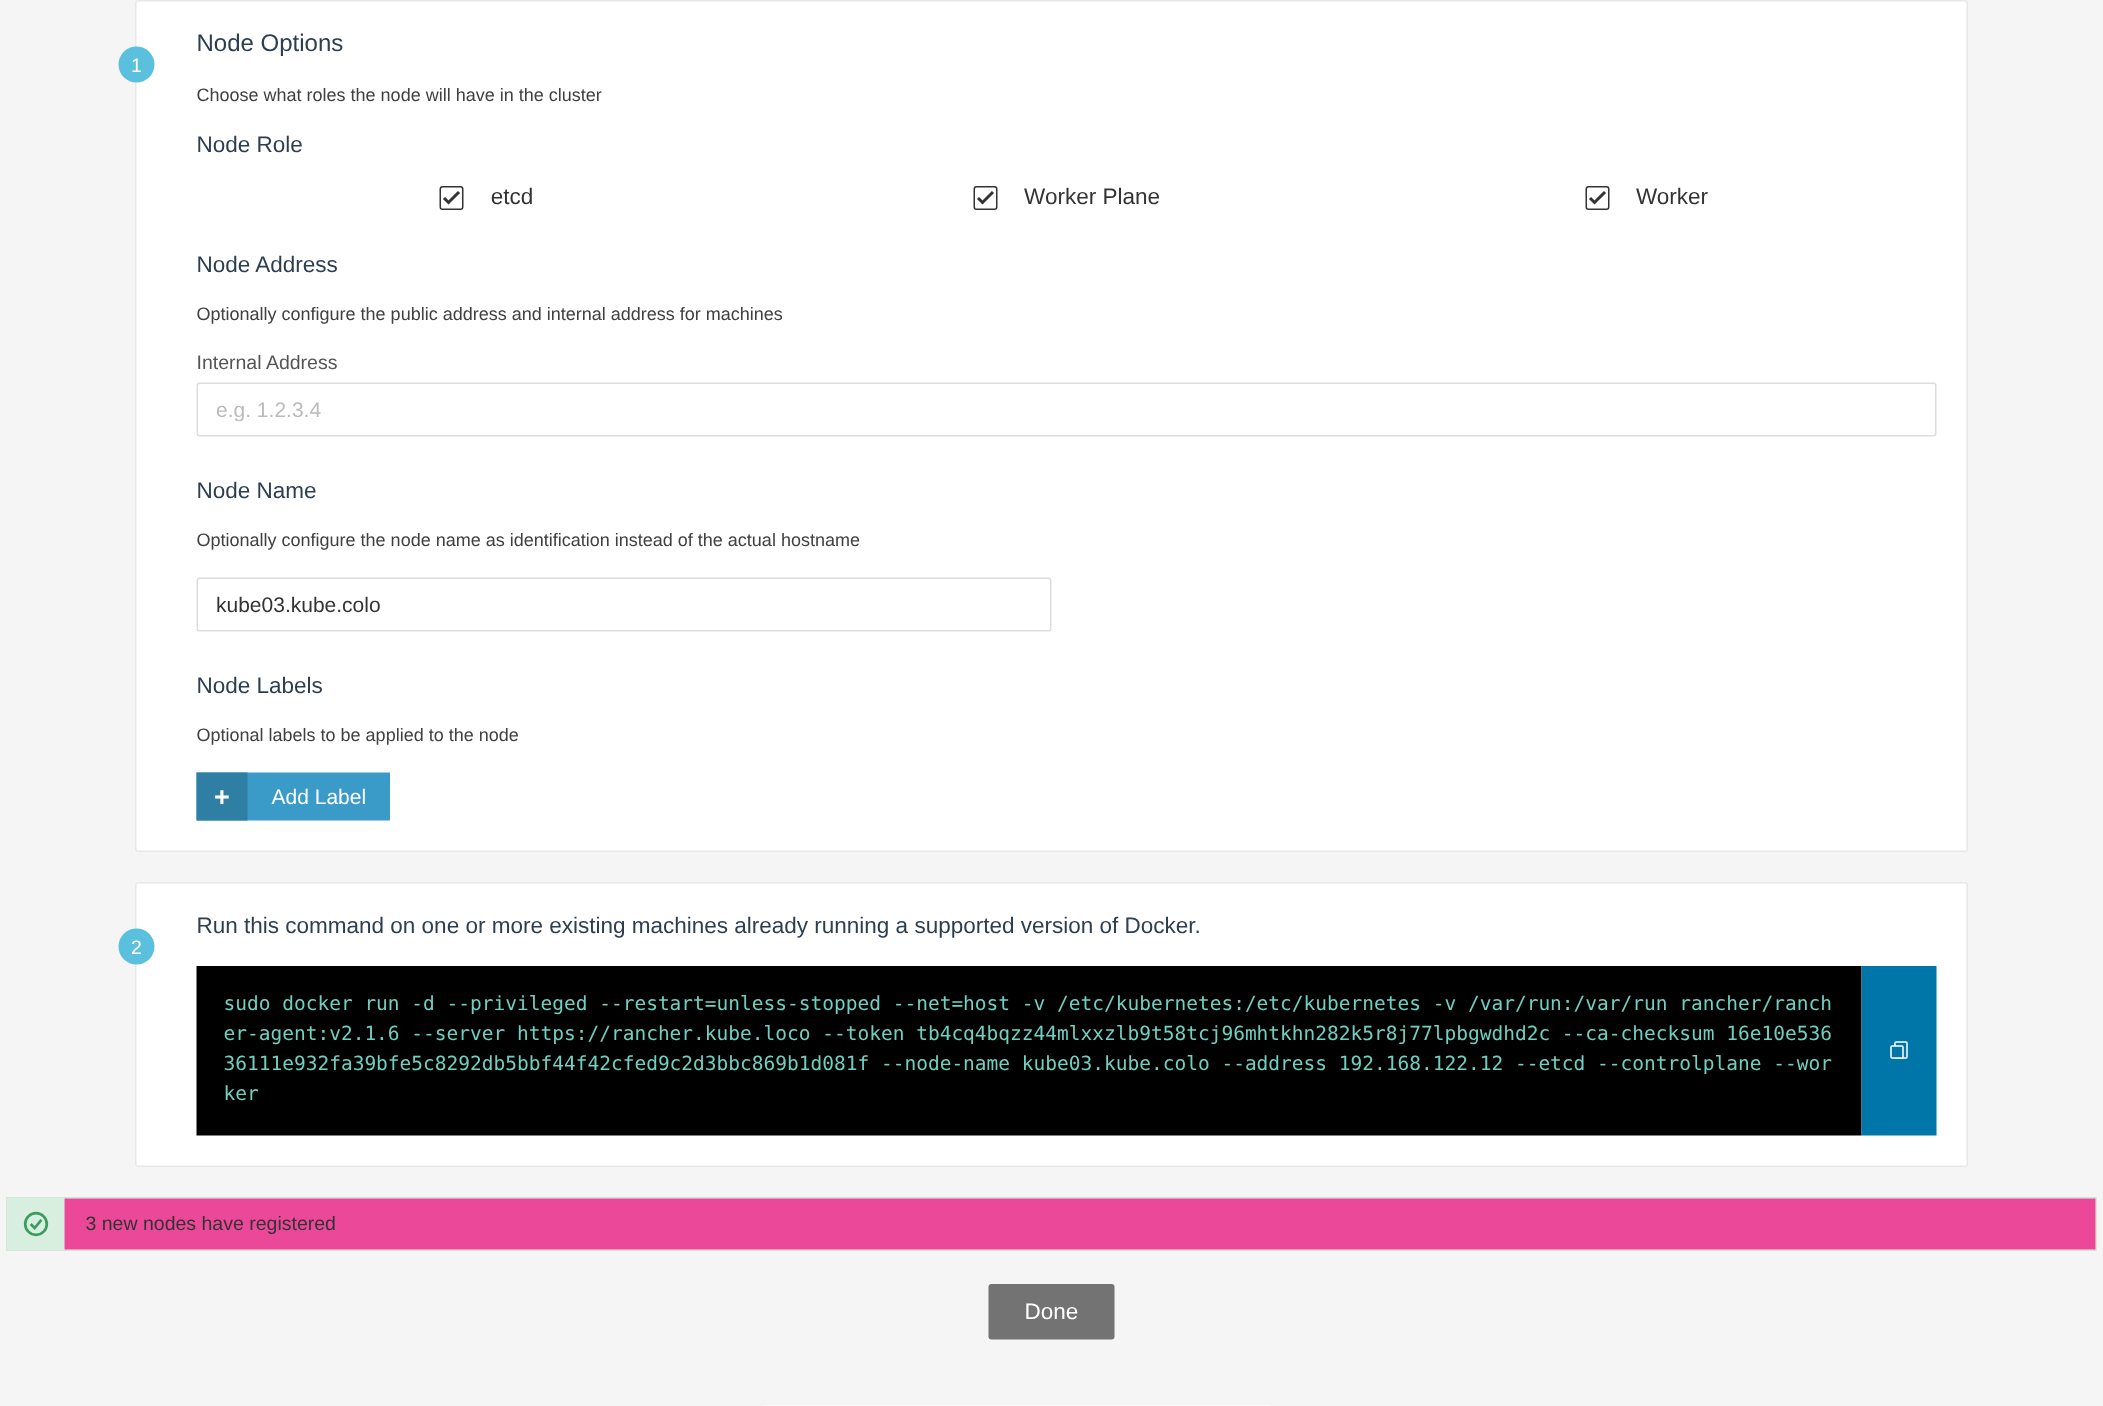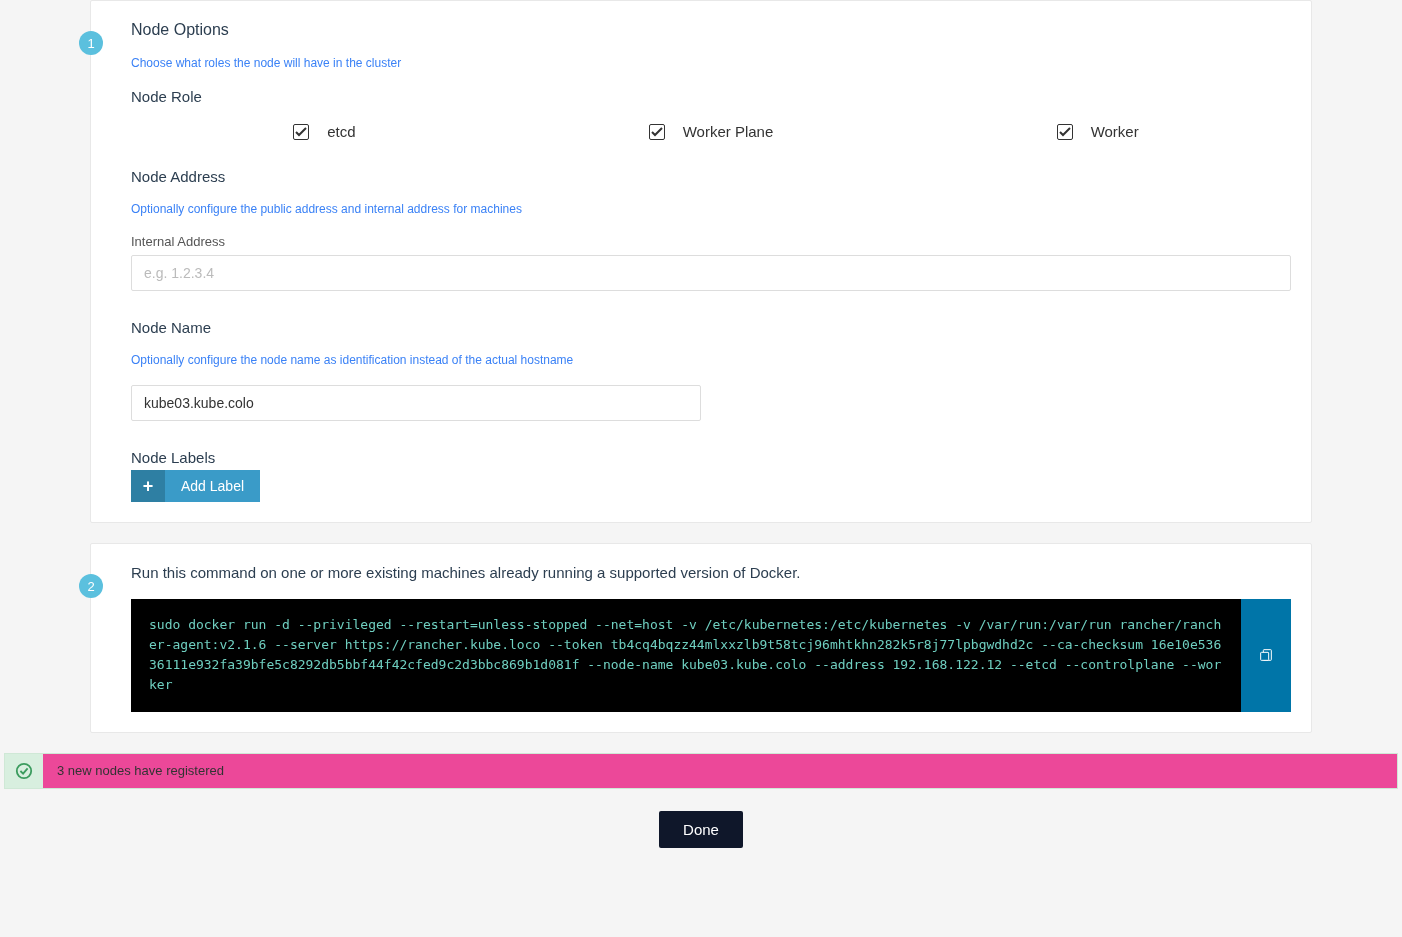--- a/index.html
+++ b/index.html
@@ -26,21 +26,21 @@
   height: 24px;
   border-radius: 50%;
   background: #5bc0de;
   color: #fff;
   display: flex;
   align-items: center;
   justify-content: center;
   font-size: 13px;
 }
 .section-title { font-size: 16px; color: #2c3e50; margin-bottom: 4px; font-weight: 400; }
-.section-desc { font-size: 12px; color: #3b82f6; margin-bottom: 18px; margin-top: 17px; }
+.section-desc { font-size: 12px; color: #404040; margin-bottom: 18px; margin-top: 17px; }
 .sub-title { font-size: 15px; color: #2c3e50; margin-bottom: 4px; font-weight: 400; }
 .role-row { display: flex; margin: 18px 0 28px 0; }
 .role-item { flex: 1; display: flex; justify-content: center; align-items: center; gap: 18px; font-size: 15px; color: #333; }
 .checkbox {
   width: 16px; height: 16px; border: 1.5px solid #333; border-radius: 2px;
   display: inline-flex; align-items: center; justify-content: center;
   background: #fff; cursor: pointer;
 }
 .checkbox svg { width: 12px; height: 12px; }
 .addr-row { display: flex; gap: 20px; margin-top: 10px; margin-bottom: 28px; }
@@ -120,21 +120,21 @@
   height: 34px;
   display: flex;
   align-items: center;
   padding-left: 14px;
   font-size: 13px;
   color: #333;
 }
 .done-row { text-align: center; margin-top: 22px; }
 .done-btn {
   display: inline-block;
-  background: #0f172a;
+  background: #737373;
   color: #fff;
   font-size: 15px;
   padding: 10px 24px;
   border: none;
   border-radius: 2px;
   cursor: pointer;
 }
 </style>
 </head>
 <body>
@@ -184,20 +184,21 @@
       </div>
     </div>
 
     <div class="sub-title">Node Name</div>
     <div class="section-desc">Optionally configure the node name as identification instead of the actual hostname</div>
     <div class="half">
       <input type="text" value="kube03.kube.colo" style="">
     </div>
 
     <div class="sub-title">Node Labels</div>
+    <div class="section-desc">Optional labels to be applied to the node</div>
     <div class="add-label-btn">
       <span class="plus">+</span>
       <span class="txt">Add Label</span>
     </div>
   </div>
 
   <div class="card">
     <div class="step-badge">2</div>
     <div class="run-desc">Run this command on one or more existing machines already running a supported version of Docker.</div>
     <div class="code-wrap">

